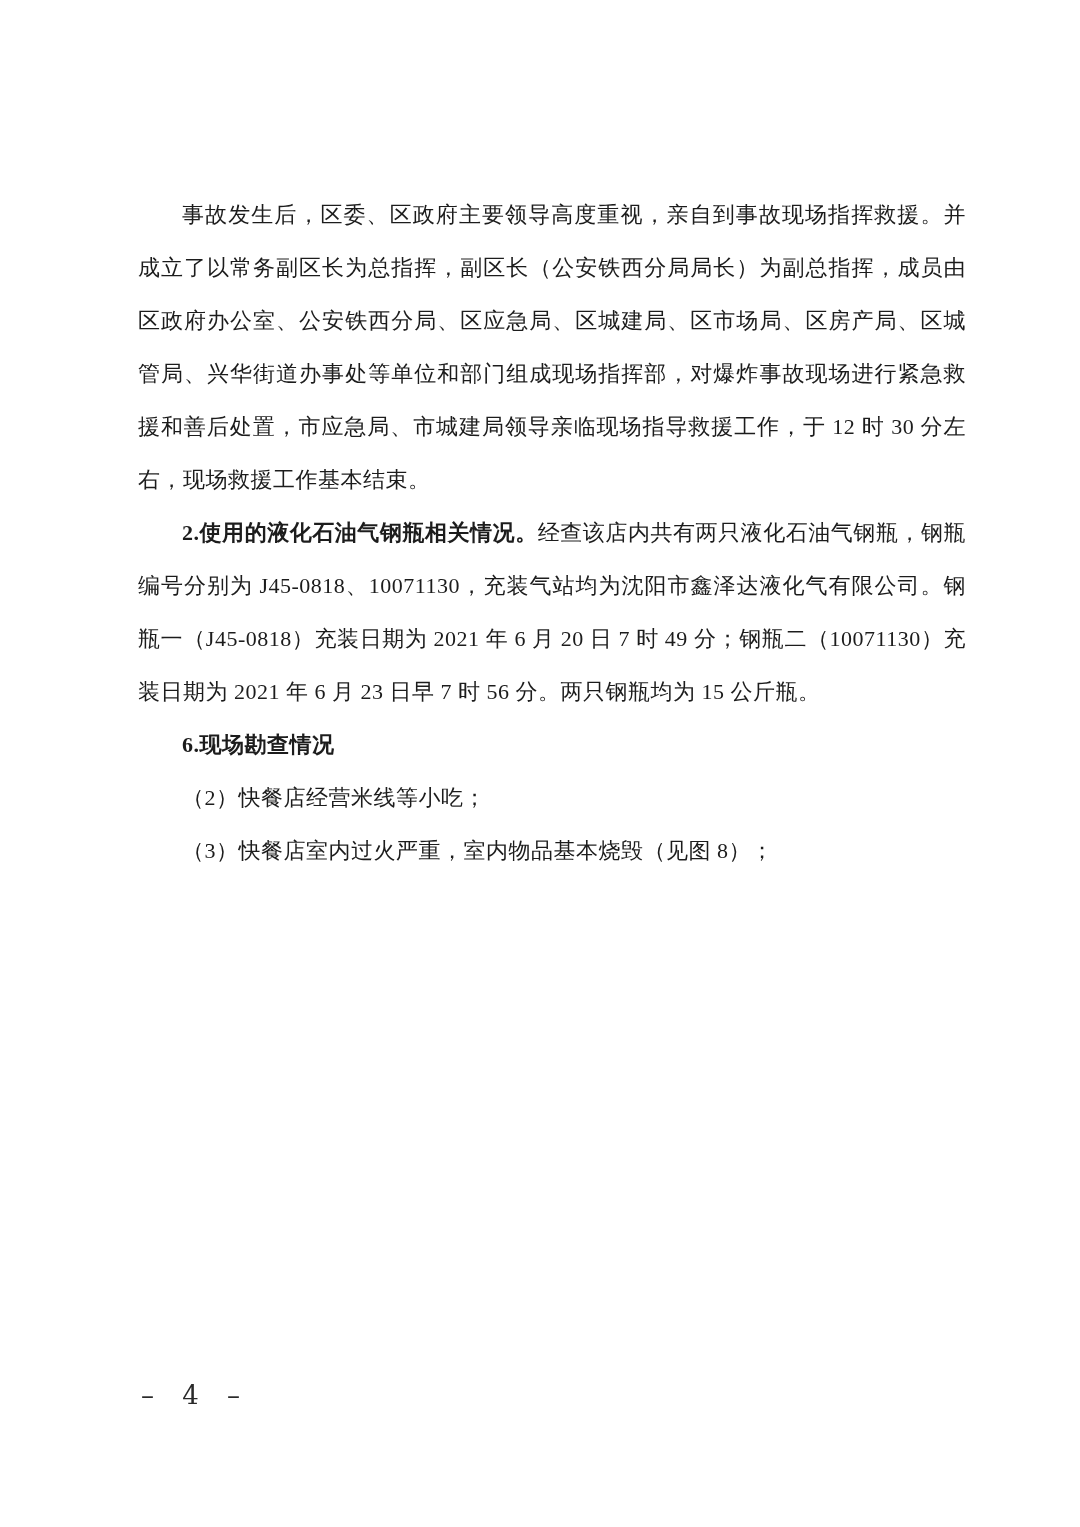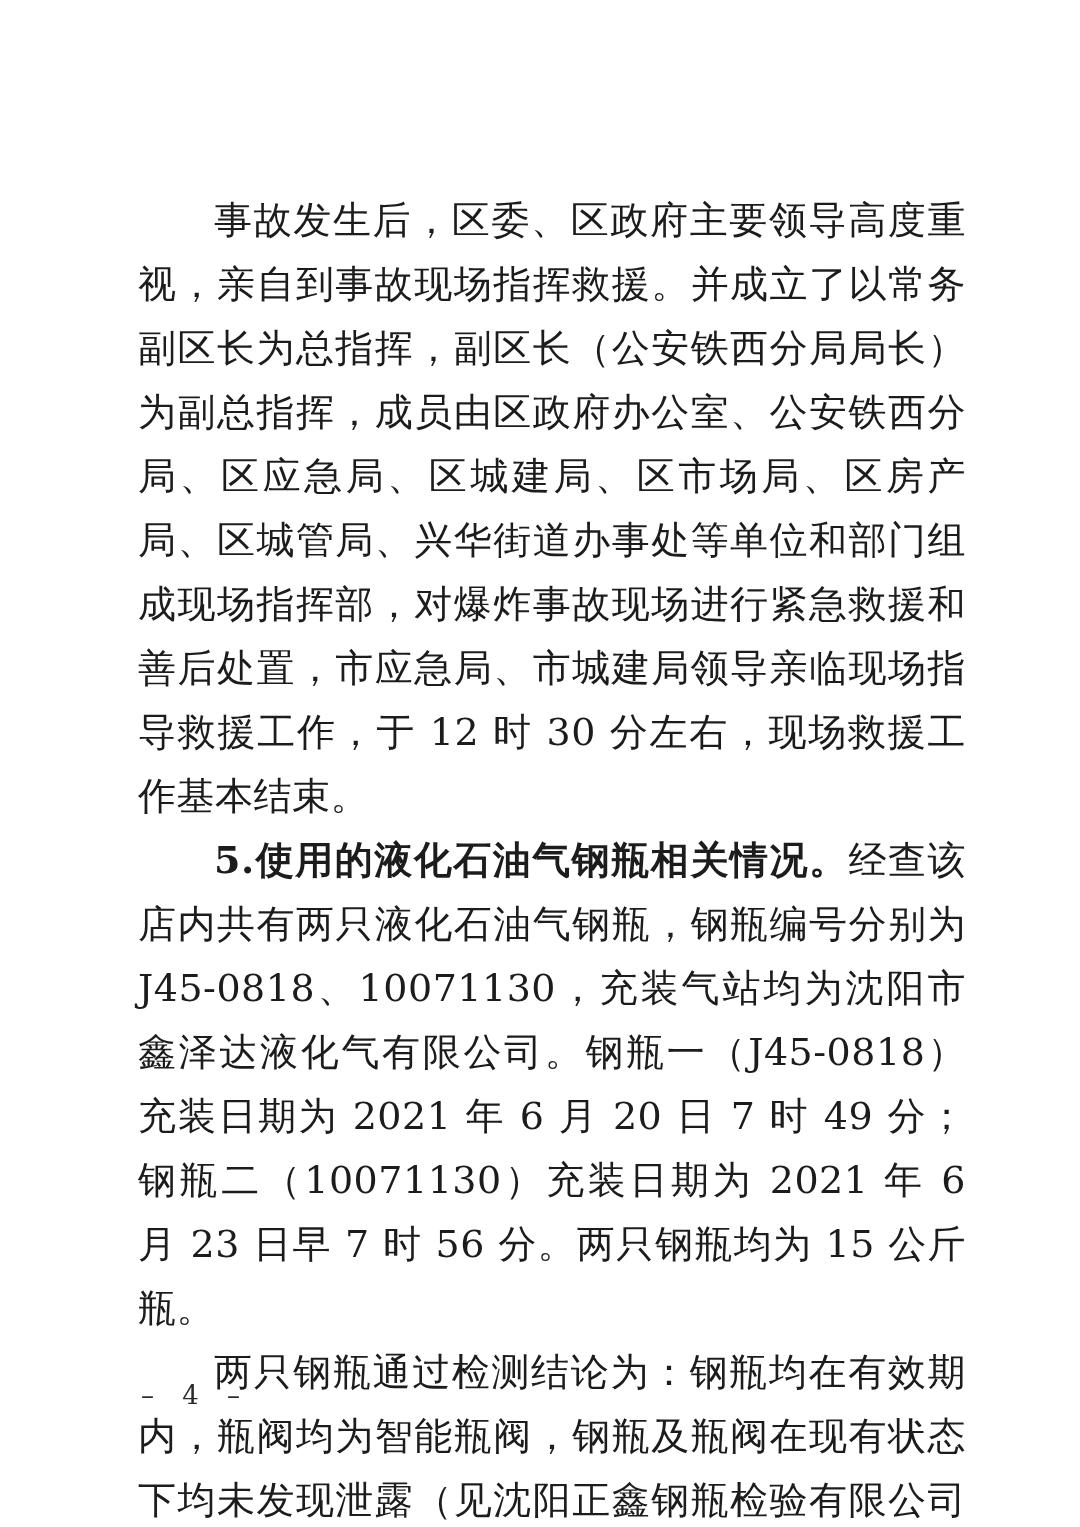--- a/index.html
+++ b/index.html
@@ -13,49 +13,50 @@
     height: 1527px;
     color: #1c1c1c;
   }
   .doc-page {
     position: absolute;
     left: 138px;
     top: 188px;
     width: 828px;
   }
   .para {
-    font-size: 38px;
-    line-height: 64px;
+    font-size: 22px;
+    line-height: 53px;
     text-align: justify;
     text-justify: inter-ideograph;
     letter-spacing: 0.5px;
     word-break: break-all;
+    font-family: Liberation Serif, serif;
   }
   .para.indent { text-indent: 2em; }
   .lead-bold { font-weight: bold; }
   .heading { font-weight: bold; }
   .page-footer {
     position: absolute;
     left: 141px;
     top: 1380px;
     font-size: 26px;
     color: #2a2a2a;
     letter-spacing: 10px;
   }
 </style>
 </head>
 <body>
 
 <div class="doc-page">
   <p class="para indent">事故发生后，区委、区政府主要领导高度重视，亲自到事故现场指挥救援。并成立了以常务副区长为总指挥，副区长（公安铁西分局局长）为副总指挥，成员由区政府办公室、公安铁西分局、区应急局、区城建局、区市场局、区房产局、区城管局、兴华街道办事处等单位和部门组成现场指挥部，对爆炸事故现场进行紧急救援和善后处置，市应急局、市城建局领导亲临现场指导救援工作，于 12 时 30 分左右，现场救援工作基本结束。</p>
 
-  <p class="para indent"><span class="lead-bold">5.使用的液化石油气钢瓶相关情况。</span><span>经查该店内共有两只液化石油气钢瓶，钢瓶编号分别为 J45-0818、10071130，充装气站均为沈阳市鑫泽达液化气有限公司。钢瓶一（J45-0818）充装日期为 2021 年 6 月 20 日 7 时 49 分；钢瓶二（10071130）充装日期为 2021 年 6 月 23 日早 7 时 56 分。两只钢瓶均为 15 公斤瓶。</span></p>
+  <p class="para indent"><span class="lead-bold">2.使用的液化石油气钢瓶相关情况。</span><span>经查该店内共有两只液化石油气钢瓶，钢瓶编号分别为 J45-0818、10071130，充装气站均为沈阳市鑫泽达液化气有限公司。钢瓶一（J45-0818）充装日期为 2021 年 6 月 20 日 7 时 49 分；钢瓶二（10071130）充装日期为 2021 年 6 月 23 日早 7 时 56 分。两只钢瓶均为 15 公斤瓶。</span></p>
 
-  <p class="para indent">两只钢瓶通过检测结论为：钢瓶均在有效期内，瓶阀均为智能瓶阀，钢瓶及瓶阀在现有状态下均未发现泄露（见沈阳正鑫钢瓶检验有限公司《气密实验报告》）。</p>
 
   <p class="para indent heading">6.现场勘查情况</p>
 
 
+  <p class="para indent">（2）快餐店经营米线等小吃；</p>
 
   <p class="para indent">（3）快餐店室内过火严重，室内物品基本烧毁（见图 8）；</p>
 </div>
 
 <div class="page-footer">– 4 –</div>
 
 </body></html>

